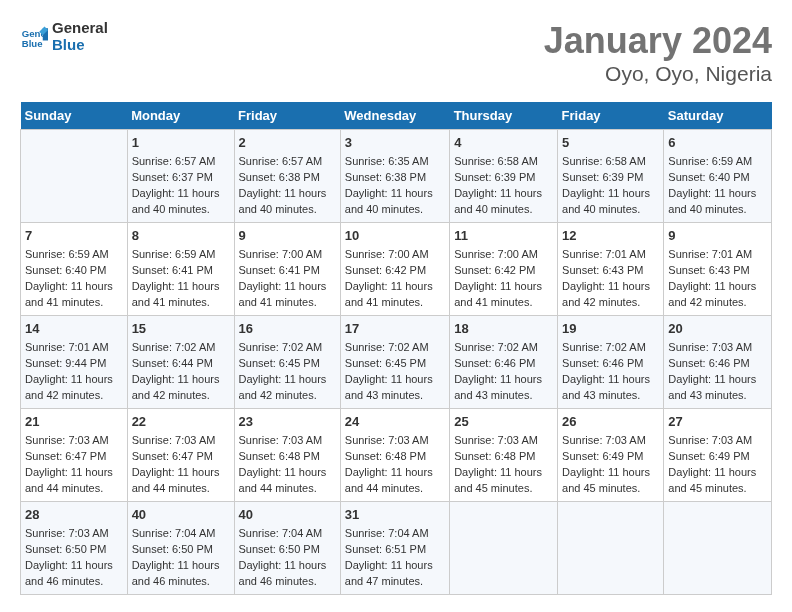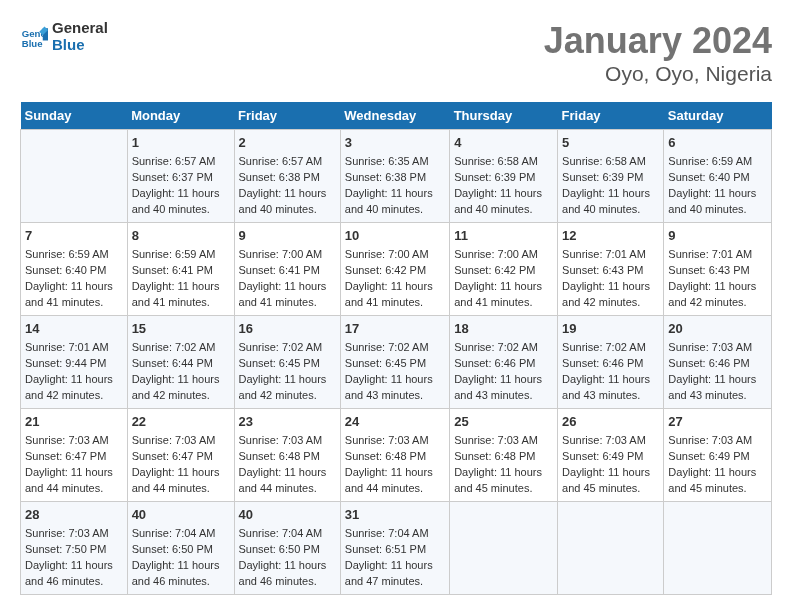--- a/index.html
+++ b/index.html
@@ -308,21 +308,21 @@
           <div class="day-info">Sunrise: 7:03 AM
 Sunset: 6:49 PM
 Daylight: 11 hours
 and 45 minutes.</div>
         </td>
       </tr>
       <tr>
         <td>
           <span class="day-num">28</span>
           <div class="day-info">Sunrise: 7:03 AM
-Sunset: 7:50 PM
+Sunset: 6:50 PM
 Daylight: 11 hours
 and 46 minutes.</div>
         </td>
         <td>
           <span class="day-num">40</span>
           <div class="day-info">Sunrise: 7:04 AM
 Sunset: 6:50 PM
 Daylight: 11 hours
 and 46 minutes.</div>
         </td>

